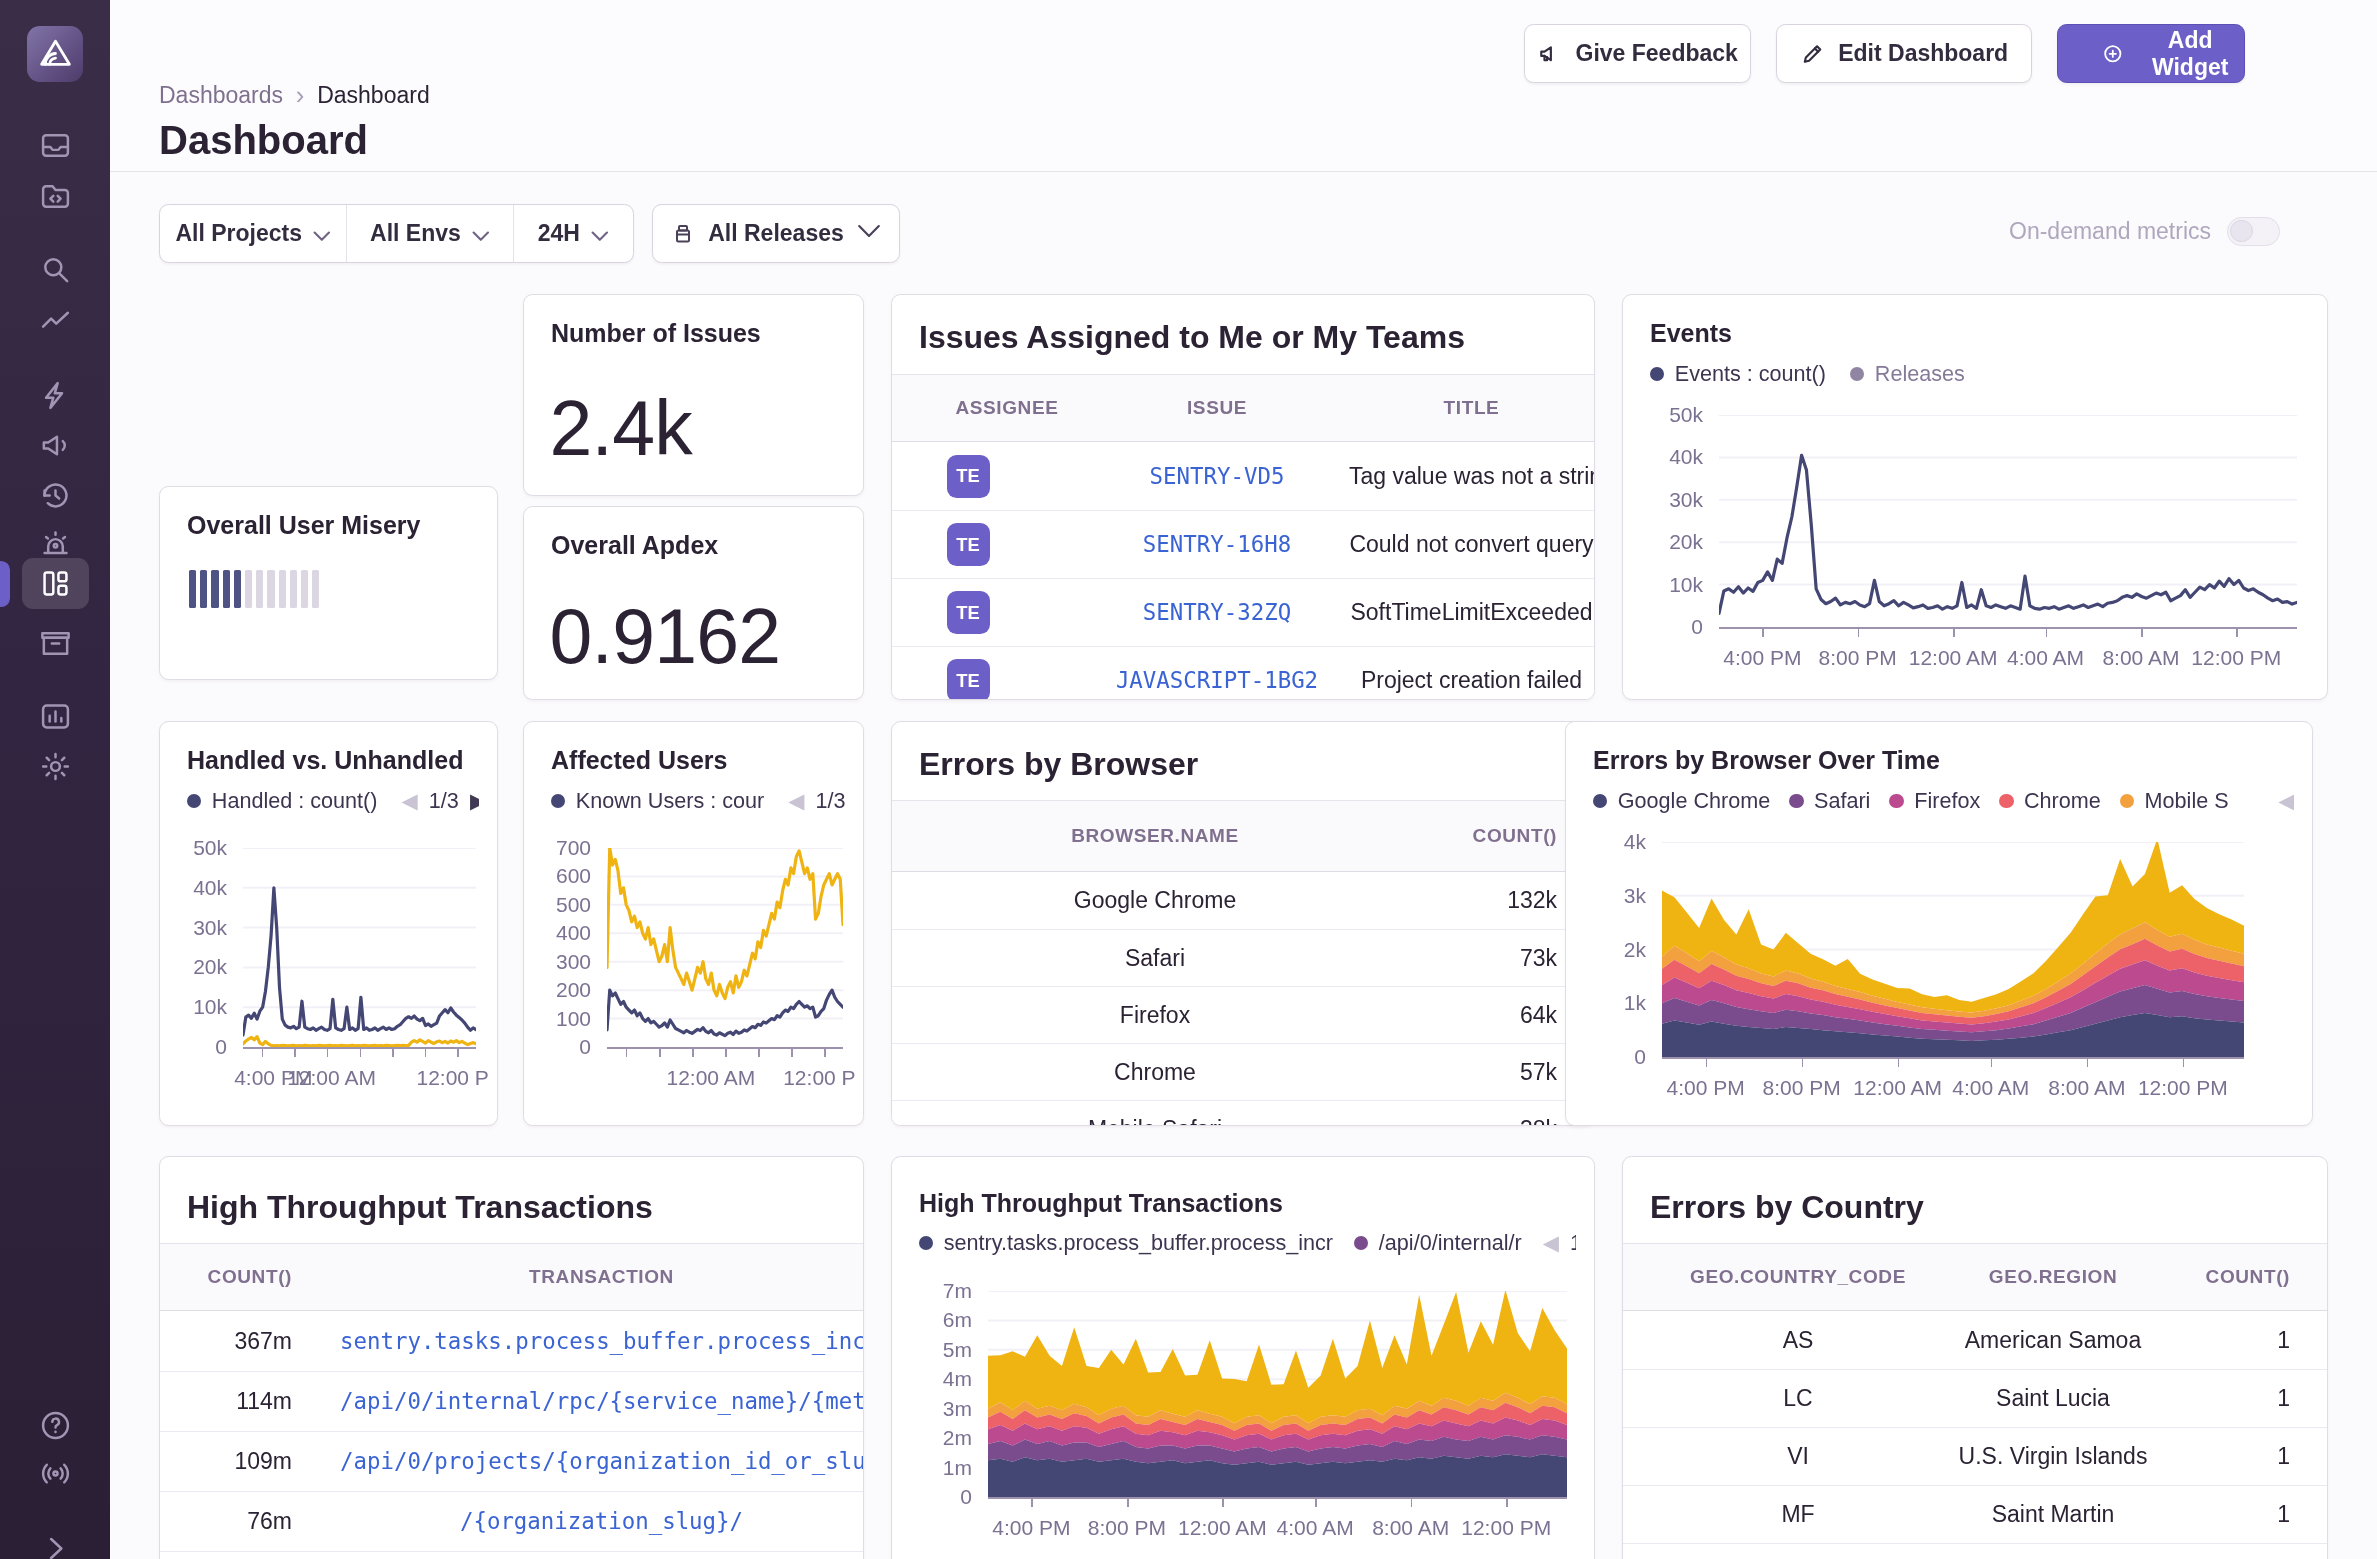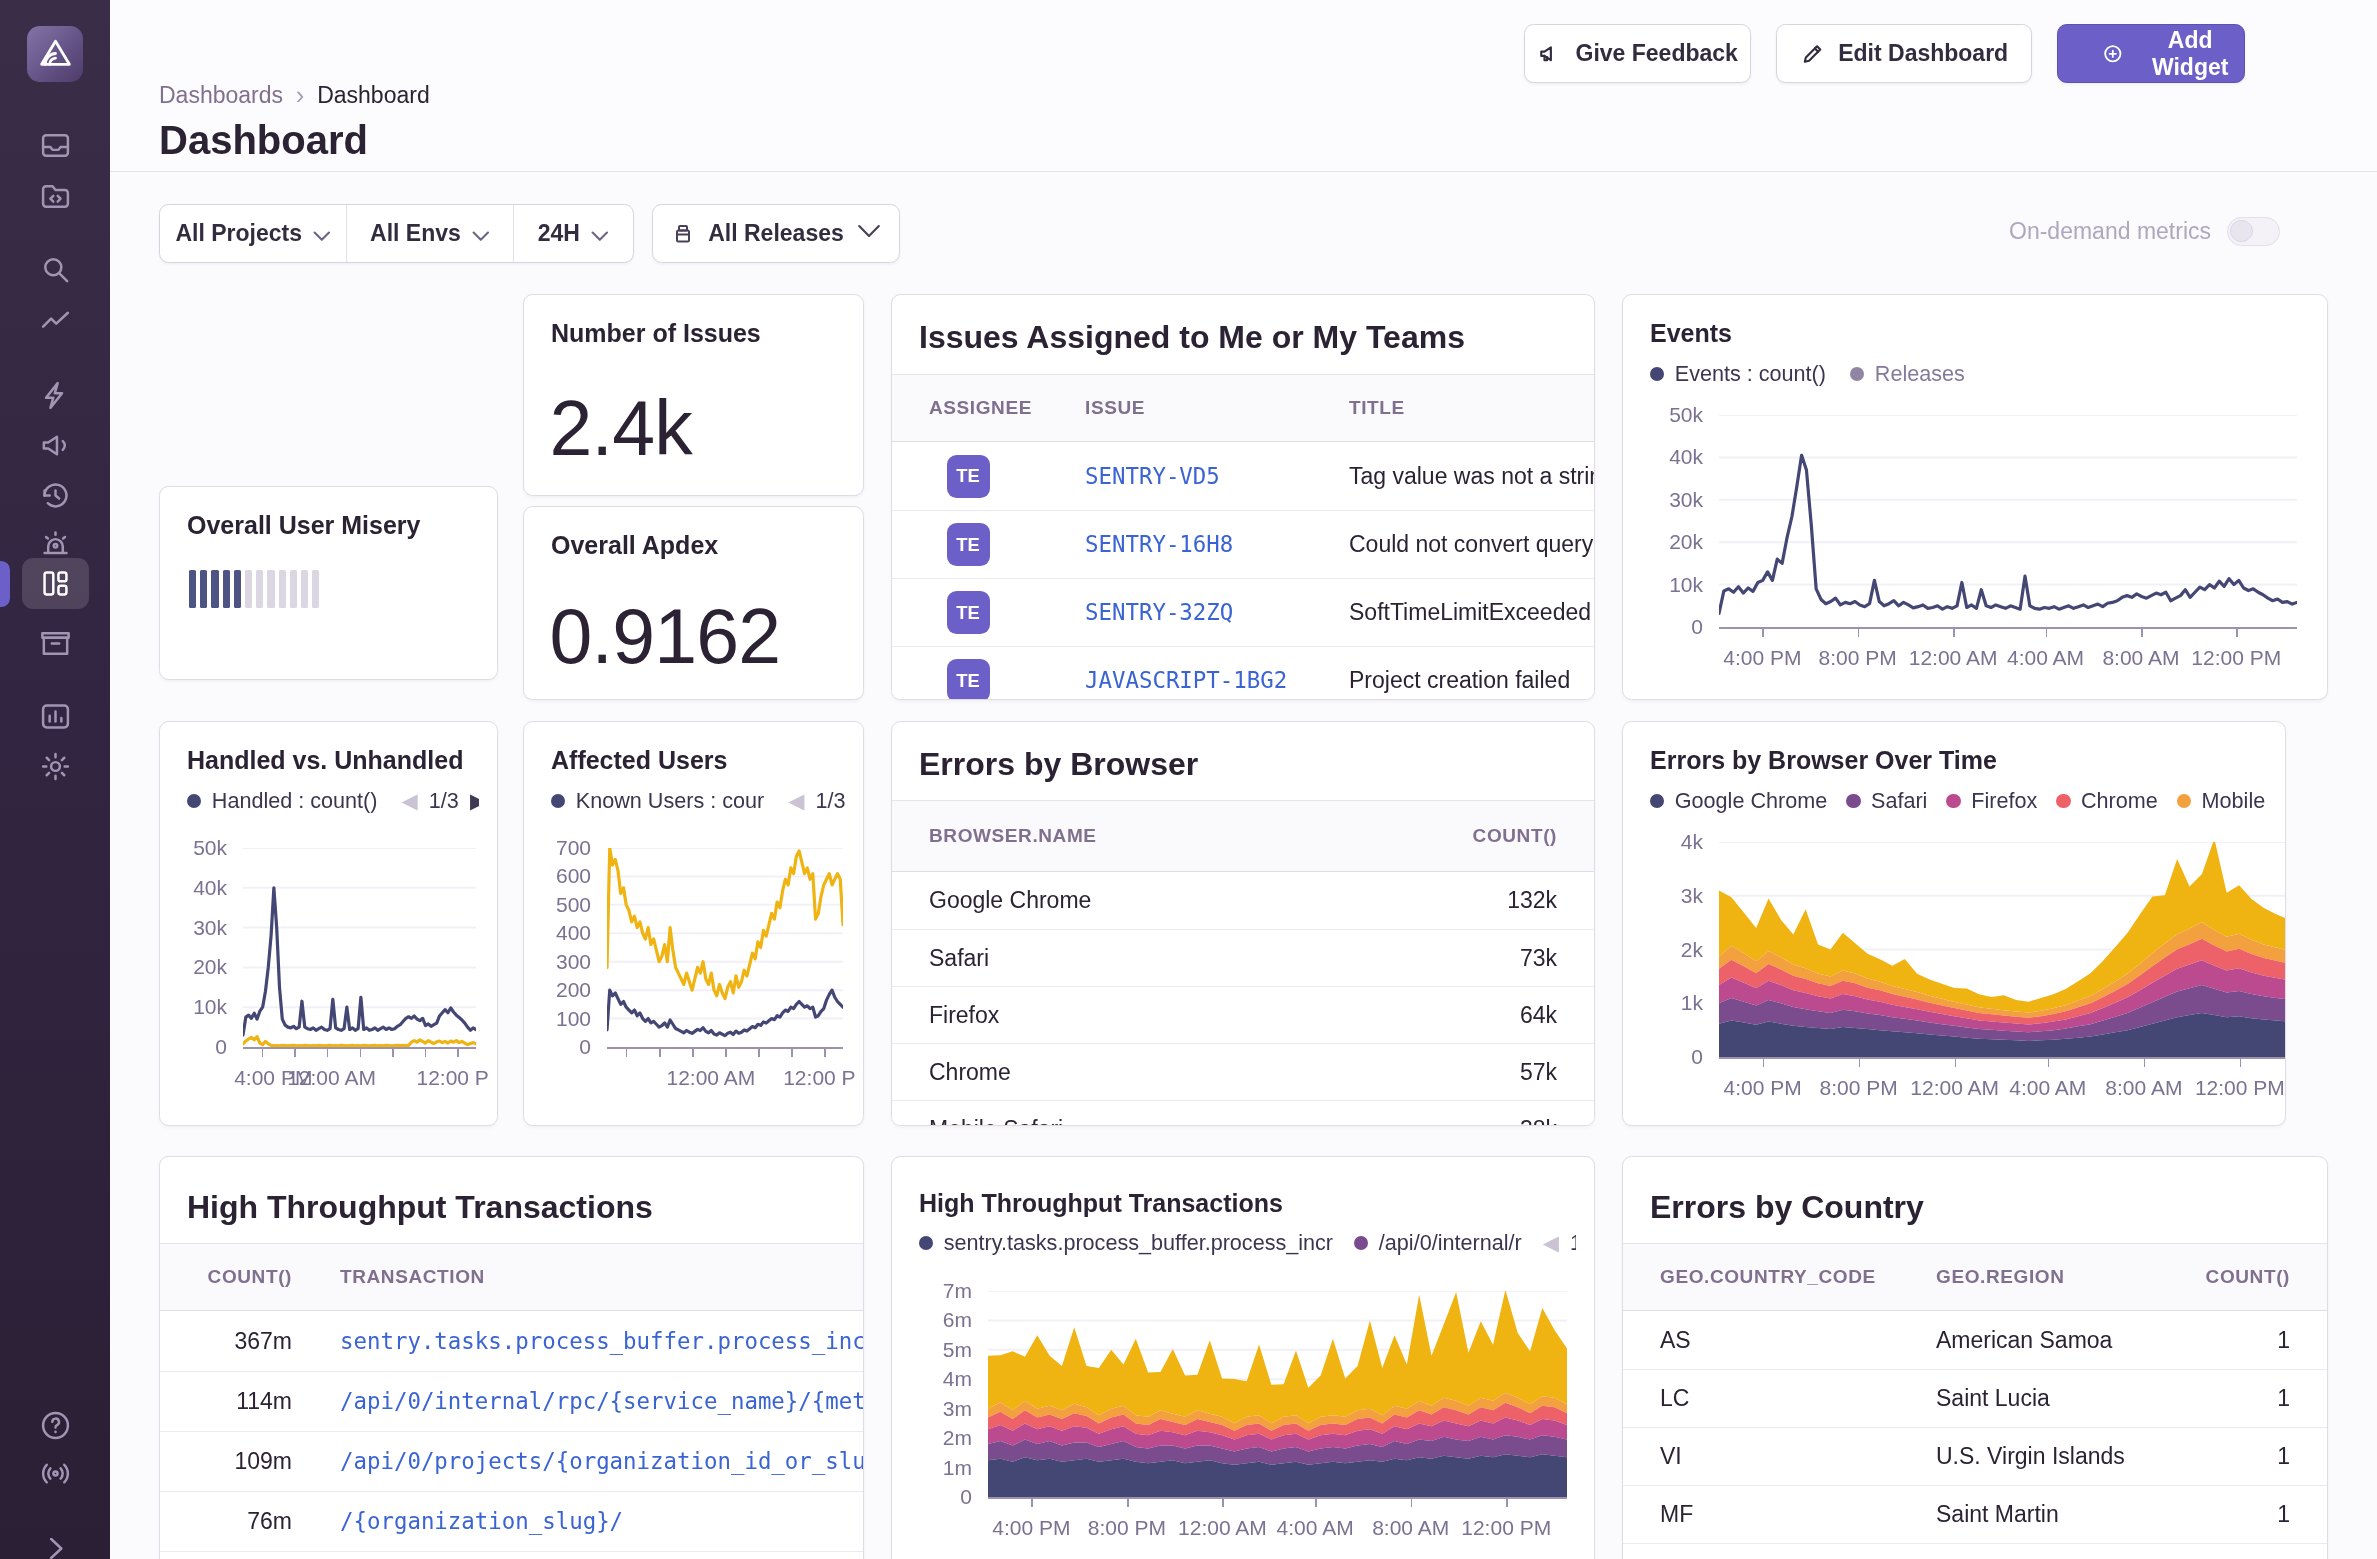--- a/index.html
+++ b/index.html
@@ -73,21 +73,21 @@
   .ylab { position:absolute; left:-16px; transform:translate(-100%,-50%); font-size:21px; color:#7b7191; }
   .xlab { position:absolute; top:100%; margin-top:19px; transform:translateX(-50%); font-size:21px; color:#7b7191; white-space:nowrap; }
   .tick { position:absolute; top:100%; width:1.6px; height:9.6px; background:#9c92ad; }
 
   
   .tbl-title { padding:24px 27px 0 27px; font-size:32px; font-weight:700; color:#2b2233; white-space:nowrap; }
   .thead { display:grid; align-items:center; background:#faf9fb; border-top:1.6px solid #e7e3eb; border-bottom:1.6px solid #e0dce5;
     font-size:19px; font-weight:700; letter-spacing:0.6px; color:#80708f; }
   .trow { display:grid; align-items:center; font-size:23px; color:#2b2233; background:#ffffff; cursor:pointer; }
   .trow + .trow { border-top:1.6px solid #eceaf0; }
-  .cell { overflow:hidden; white-space:nowrap; }
+  .cell { overflow:hidden; white-space:nowrap;text-align:center; }
   .mono-link { font-family:"DejaVu Sans Mono","Liberation Mono",monospace; font-size:22.4px; color:#3a63d3; cursor:pointer; }
   .avatar { width:43px; height:43px; border-radius:9.6px; background:#6c5fc7; color:#ffffff; font-size:18.4px; font-weight:700;
     display:flex; align-items:center; justify-content:center; }
 
   
   .g-assigned { grid-template-columns:156px 264px 1fr; padding-left:37px; }
   .g-browser  { grid-template-columns:1fr 176px; padding:0 37px; }
   .g-browser .num { text-align:right; }
   .g-ht { grid-template-columns:140px 1fr; }
   .g-ht .num { text-align:right; padding-right:8px; }
@@ -507,21 +507,21 @@
      <div class="cell">Chrome</div>
      <div class="cell num">57k</div>
    </div>
         <div class="trow g-browser tr-browser">
      <div class="cell">Mobile Safari</div>
      <div class="cell num">38k</div>
    </div>
       </div>
   </section>
 
-  <section class="widget" style="left:1512px;top:721px;width:664px;height:405px">
+  <section class="widget" style="left:1455px;top:721px;width:748px;height:405px">
     <div class="wtitle">Errors by Browser Over Time</div>
     <div class="legend" style="gap:19px">
         <span class="leg-item">
        <span class="leg-dot" style="background:#444674"></span>
        <span class="">Google Chrome</span>
      </span>
         <span class="leg-item">
        <span class="leg-dot" style="background:#7a4b8d"></span>
        <span class="">Safari</span>
      </span>

